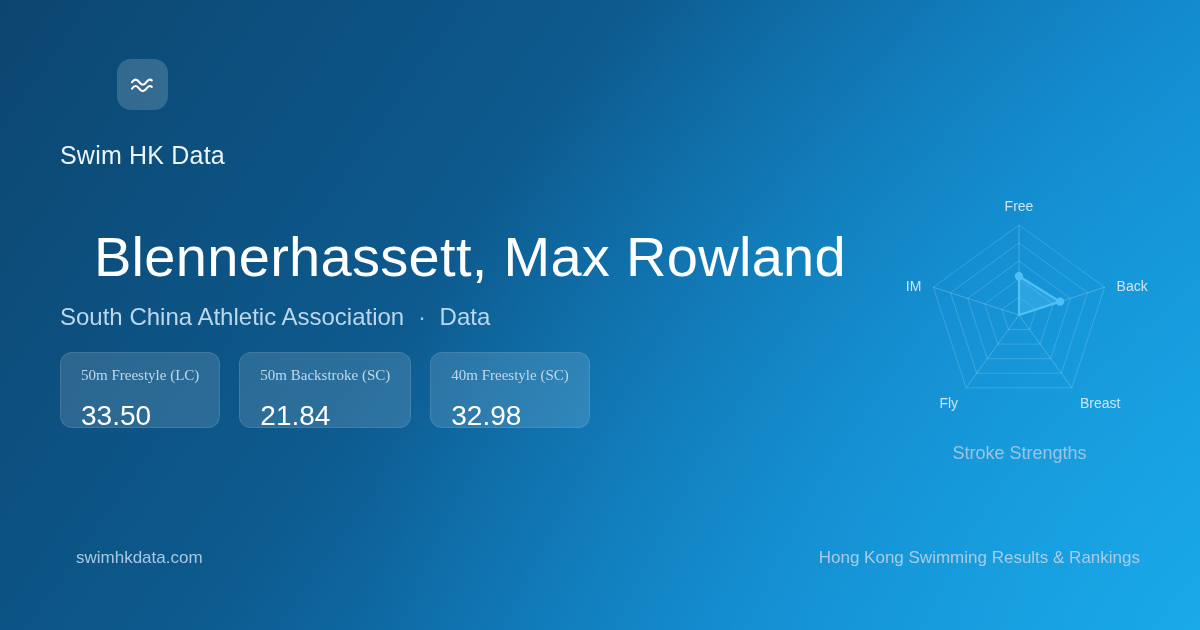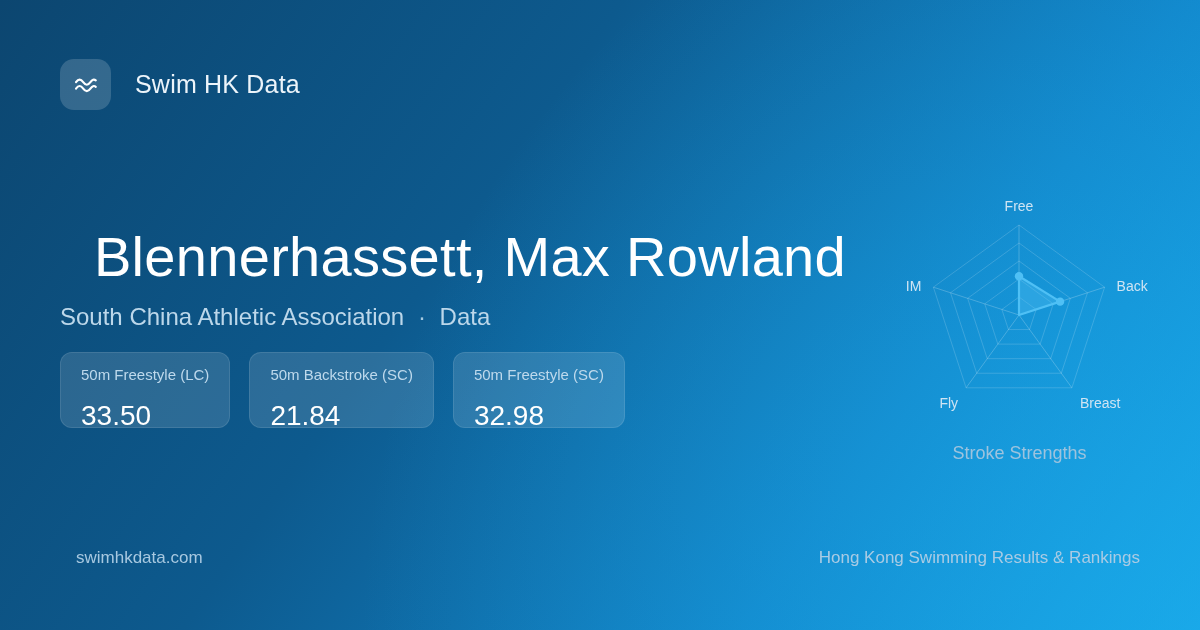--- a/index.html
+++ b/index.html
@@ -23,21 +23,22 @@
     overflow: hidden;
   }
 
   
   .brand {
     position: absolute;
     left: 60px;
     top: 59px;
     display: flex;
     align-items: center;
-    gap: 24px;
+    gap: 31px;
+    flex-direction: column;
   }
   .brand-mark {
     width: 51px;
     height: 51px;
     border-radius: 14px;
     background: rgba(255,255,255,0.17);
     display: flex;
     align-items: center;
     justify-content: center;
   }
@@ -94,20 +95,21 @@
     padding: 13px 20px 0 20px;
     border-radius: 12px;
     background: rgba(255,255,255,0.13);
     border: 1px solid rgba(255,255,255,0.10);
   }
   .stat-label {
     font-size: 15px;
     line-height: 18px;
     color: #bed9ec;
     white-space: nowrap;
+    font-family: Liberation Serif, serif;
   }
   .stat-value {
     margin-top: 15px;
     font-size: 28px;
     line-height: 34px;
     color: #ffffff;
     white-space: nowrap;
   }
 
   
@@ -179,21 +181,21 @@
   <div class="stat-row">
     <div class="stat-card">
       <div class="stat-label">50m Freestyle (LC)</div>
       <div class="stat-value">33.50</div>
     </div>
     <div class="stat-card">
       <div class="stat-label">50m Backstroke (SC)</div>
       <div class="stat-value">21.84</div>
     </div>
     <div class="stat-card">
-      <div class="stat-label">50m Freestyle (SC)</div>
+      <div class="stat-label">40m Freestyle (SC)</div>
       <div class="stat-value">32.98</div>
     </div>
   </div>
 
   <div class="radar-wrap">
     <svg class="radar-svg" width="279" height="275" viewBox="0 0 279 275" aria-hidden="true">
       <g>
         <g id="radar-rings" fill="none" stroke="rgba(255,255,255,0.22)" stroke-width="1">
             <polygon points="139,127 156.11901729331277,139.43769410125094 149.58013454126453,159.56230589874906 128.41986545873547,159.56230589874906 121.88098270668723,139.43769410125094" opacity="0.75"></polygon>
             <polygon points="139,109 173.23803458662553,133.87538820250188 160.16026908252903,174.12461179749812 117.83973091747097,174.12461179749812 104.76196541337447,133.8753882025019" opacity="0.75"></polygon>

